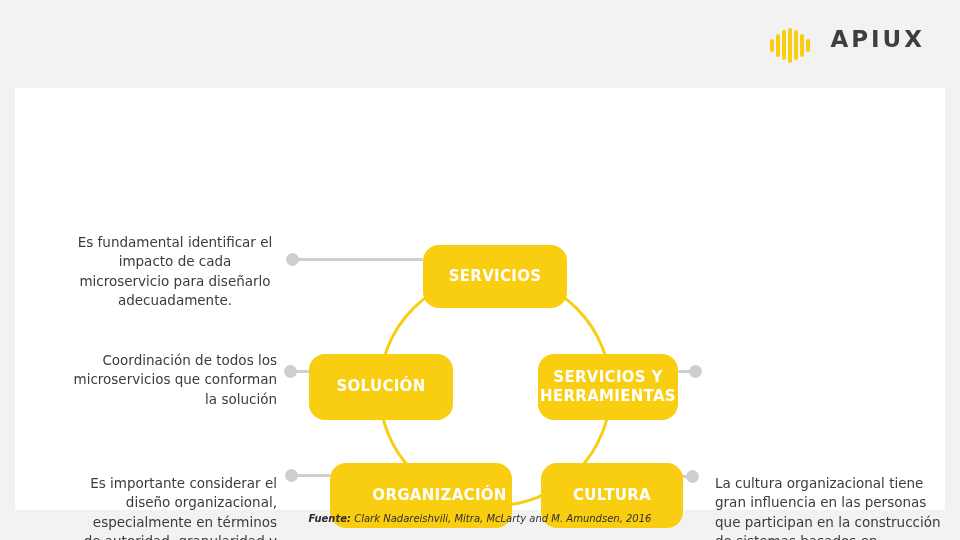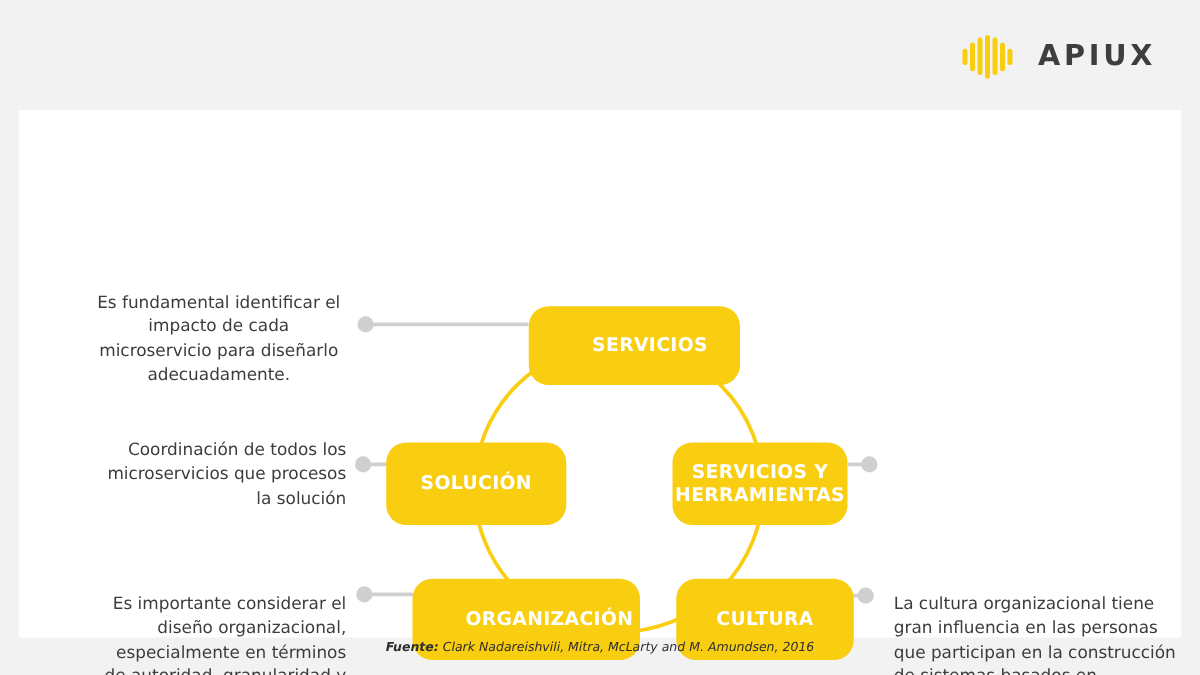--- a/index.html
+++ b/index.html
@@ -14,35 +14,35 @@
   body{
     width:960px;height:540px;position:relative;overflow:hidden;
     background:var(--page-bg);
     font-family:"DejaVu Sans","Liberation Sans",sans-serif;
   }
   .card{
     position:absolute;left:15px;top:88px;width:930px;height:422px;
     background:var(--card-bg);
   }
   
-  .logo{position:absolute;top:26px;right:35px;display:flex;align-items:center;gap:20px;}
+  .logo{position:absolute;top:26px;right:35px;display:flex;gap:20px;}
   .logo-bars{display:flex;align-items:center;gap:2px;height:38px;}
   .logo-bars .bar{width:4px;background:var(--accent);border-radius:2px;}
   .logo-text{font-size:23px;font-weight:bold;letter-spacing:3px;color:#3E3E3E;}
   
   .circle{
     position:absolute;left:363px;top:185px;width:234px;height:234px;
     border:3px solid var(--accent);border-radius:50%;box-sizing:border-box;
   }
   .node{
     position:absolute;background:var(--accent);border-radius:16px;
     display:flex;align-items:center;justify-content:center;text-align:center;
     color:var(--node-text);font-weight:bold;font-size:15px;letter-spacing:.3px;line-height:1.3;
   }
-  #node-servicios{left:408px;top:157px;width:144px;height:63px;padding-left:25px;}
+  #node-servicios{left:408px;top:157px;width:144px;height:63px;}
   #node-solucion{left:294px;top:266px;width:144px;height:66px;}
   #node-procesos{left:523px;top:266px;width:140px;height:66px;}
   #node-organizacion{left:315px;top:375px;width:145px;height:65px;padding-left:37px;}
   #node-cultura{left:502px;top:375px;width:142px;height:65px;margin-left:24px;}
   
   .connector-line{position:absolute;height:3px;background:var(--connector);border-radius:2px;}
   .connector-dot{position:absolute;width:13px;height:13px;border-radius:50%;background:var(--connector);}
   #line-servicios{left:277px;top:170px;width:131px;}
   #dot-servicios{left:271px;top:165px;}
   #line-solucion{left:276px;top:282px;width:19px;}
@@ -98,20 +98,20 @@
   <div class="connector-line" id="line-cultura"></div>
   <div class="connector-dot" id="dot-cultura"></div>
 
   <div class="node" id="node-servicios">SERVICIOS</div>
   <div class="node" id="node-solucion">SOLUCIÓN</div>
   <div class="node" id="node-procesos">SERVICIOS Y HERRAMIENTAS</div>
   <div class="node" id="node-organizacion">ORGANIZACIÓN</div>
   <div class="node" id="node-cultura">CULTURA</div>
 
   <p class="annotation left" id="ann-servicios">Es fundamental identificar el impacto de cada microservicio para diseñarlo adecuadamente.</p>
-  <p class="annotation left" id="ann-solucion">Coordinación de todos los microservicios que procesos la solución</p>
+  <p class="annotation left" id="ann-solucion">Coordinación de todos los microservicios que conforman la solución</p>
   <p class="annotation left" id="ann-organizacion">Es importante considerar el diseño organizacional, especialmente en términos de autoridad, granularidad y composición de los equipos.</p>
   <p class="annotation" id="ann-cultura">La cultura organizacional tiene gran influencia en las personas que participan en la construcción de sistemas basados en microservicios</p>
 </main>
 
 <footer class="footer">
   <span class="src-label">Fuente:</span><span> Clark Nadareishvili, Mitra, McLarty and M. Amundsen, 2016</span>
 </footer>
 
 </body></html>

